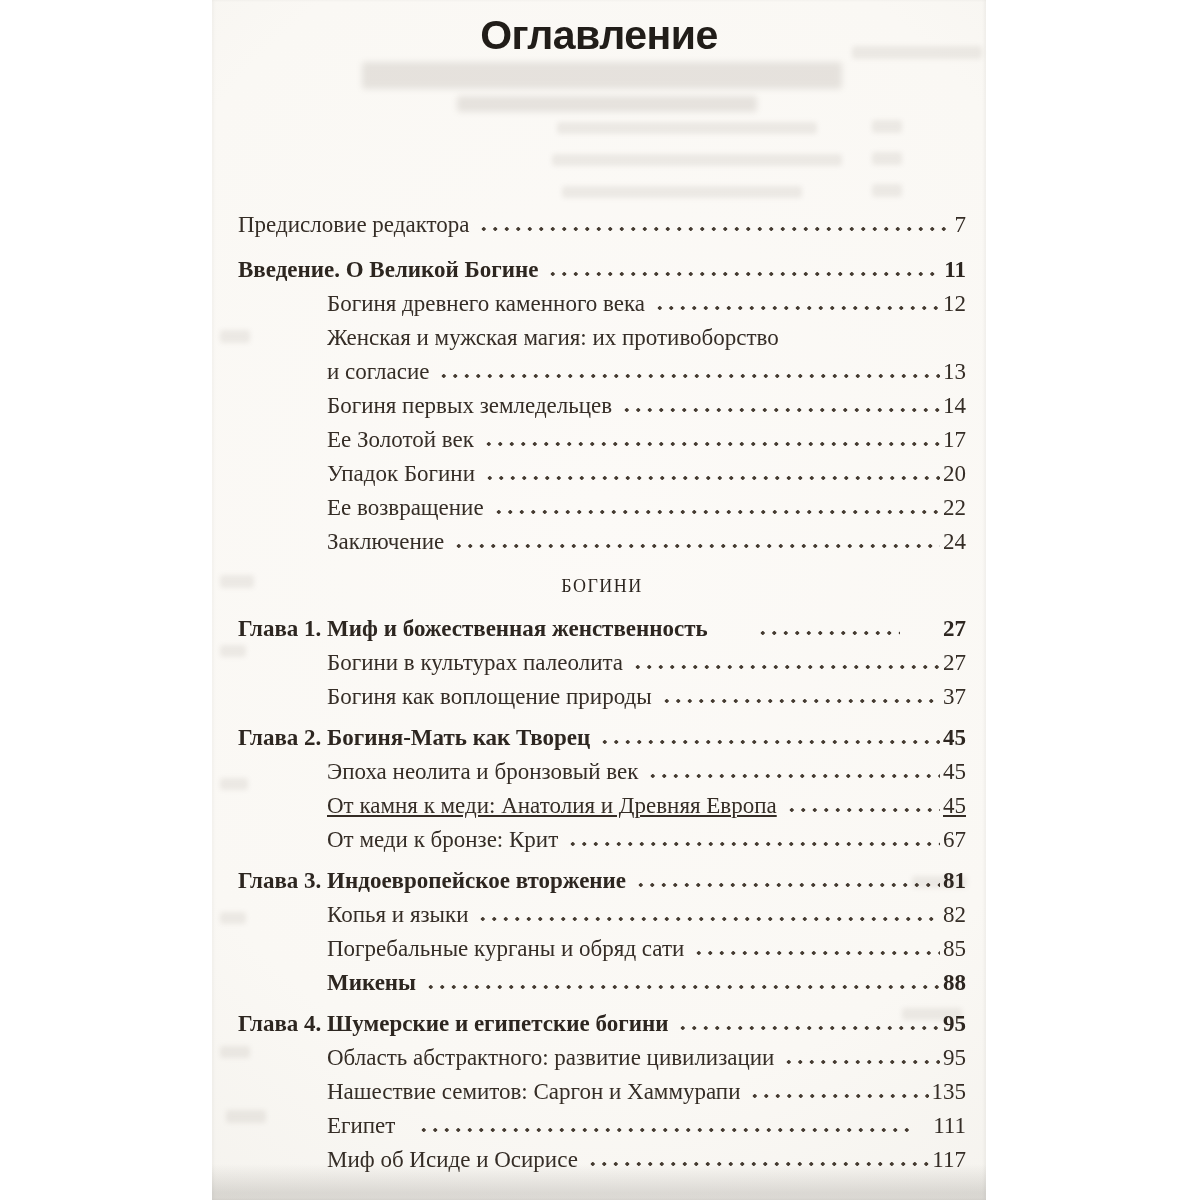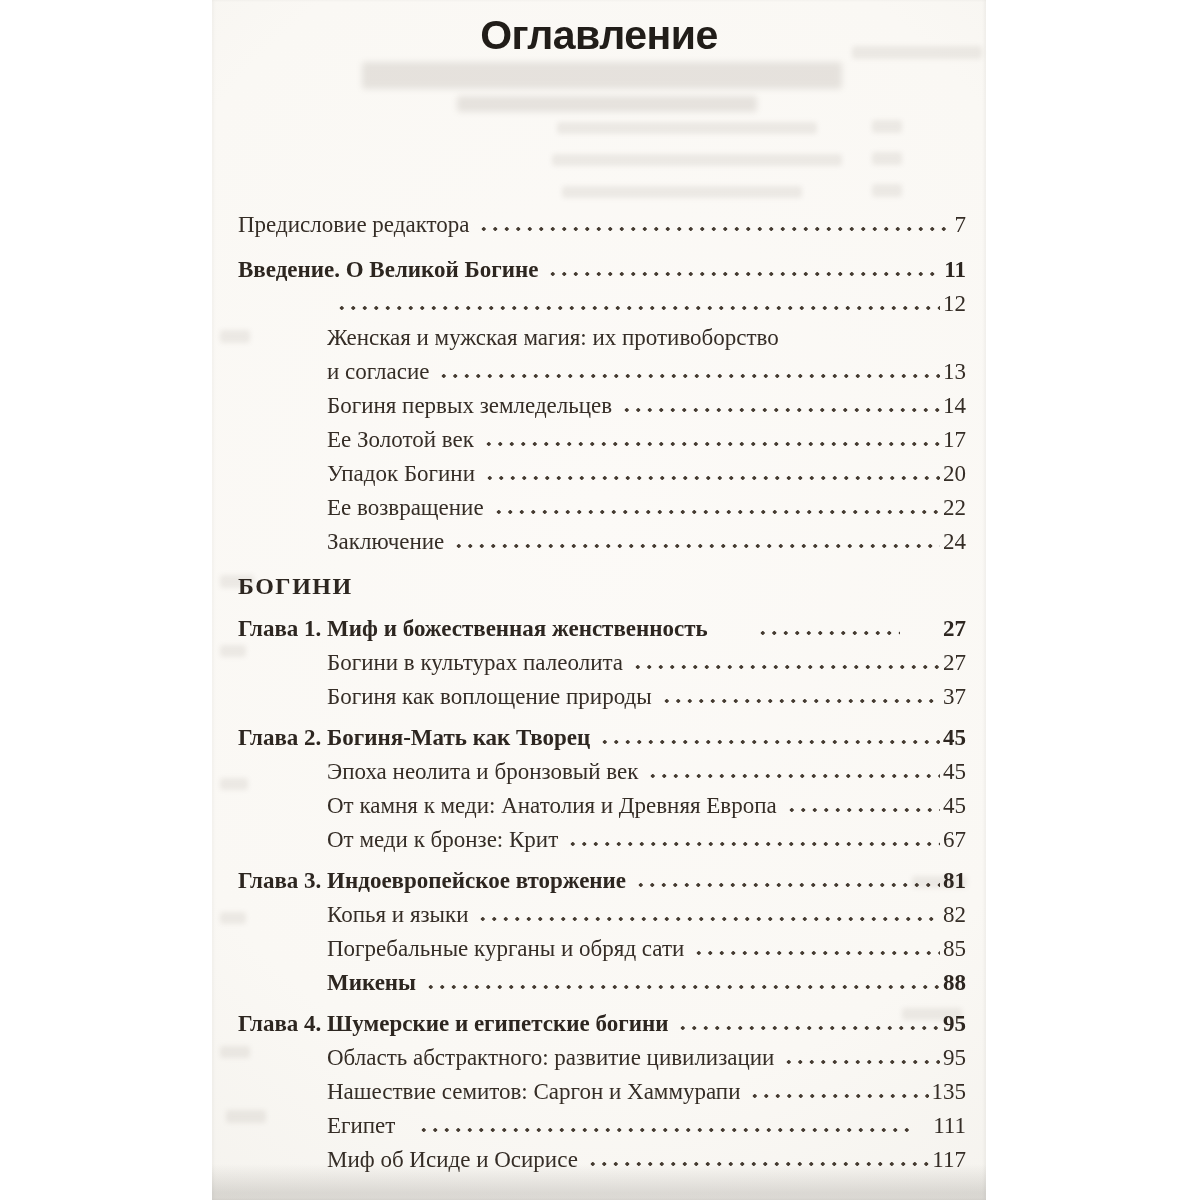--- a/index.html
+++ b/index.html
@@ -61,22 +61,23 @@
     margin: 0 3px 4px 7px;
     background-image: radial-gradient(circle, #453b31 1.55px, rgba(69,59,49,0) 2.05px);
     background-size: 11.5px 8px;
     background-repeat: repeat-x;
     background-position: 2px 50%;
   }
 
   .pnum { flex: 0 0 auto; text-align: right; }
 
   .section-header {
-    font-weight: bold;
-    font-size: 24px;
+    text-align: center;
+    font-weight: normal;
+    font-size: 18px;
     line-height: 28px;
     height: 28px;
     letter-spacing: 1.5px;
     color: #2d2620;
   }
 
   
   .g {
     position: absolute;
     background: #8a8076;
@@ -119,20 +120,21 @@
           <span class="label">Предисловие редактора</span>
           <span class="dots"></span>
           <span class="pnum">7</span>
         </div>
         <div class="row b" style="margin-top: 20px;">
           <span class="label">Введение. О Великой Богине</span>
           <span class="dots"></span>
           <span class="pnum">11</span>
         </div>
         <div class="row lvl1" style="margin-top: 9px;">
+          <span class="label">Богиня древнего каменного века</span>
           <span class="dots"></span>
           <span class="pnum">12</span>
         </div>
         <div class="row lvl1 nodots" style="margin-top: 9px;">
           <span class="label">Женская и мужская магия: их противоборство</span>
         </div>
         <div class="row lvl1" style="margin-top: 9px;">
           <span class="label">и согласие</span>
           <span class="dots"></span>
           <span class="pnum">13</span>
@@ -181,21 +183,21 @@
         <div class="row b" style="margin-top: 16px;">
           <span class="label">Глава 2. Богиня-Мать как Творец</span>
           <span class="dots"></span>
           <span class="pnum">45</span>
         </div>
         <div class="row lvl1" style="margin-top: 9px;">
           <span class="label">Эпоха неолита и бронзовый век</span>
           <span class="dots"></span>
           <span class="pnum">45</span>
         </div>
-        <div class="row lvl1" style="margin-top: 9px;">
+        <div class="row lvl1" style="margin-top: 9px; text-decoration: underline;">
           <span class="label">От камня к меди: Анатолия и Древняя Европа</span>
           <span class="dots"></span>
           <span class="pnum">45</span>
         </div>
         <div class="row lvl1" style="margin-top: 9px;">
           <span class="label">От меди к бронзе: Крит</span>
           <span class="dots"></span>
           <span class="pnum">67</span>
         </div>
         <div class="row b" style="margin-top: 16px;">

